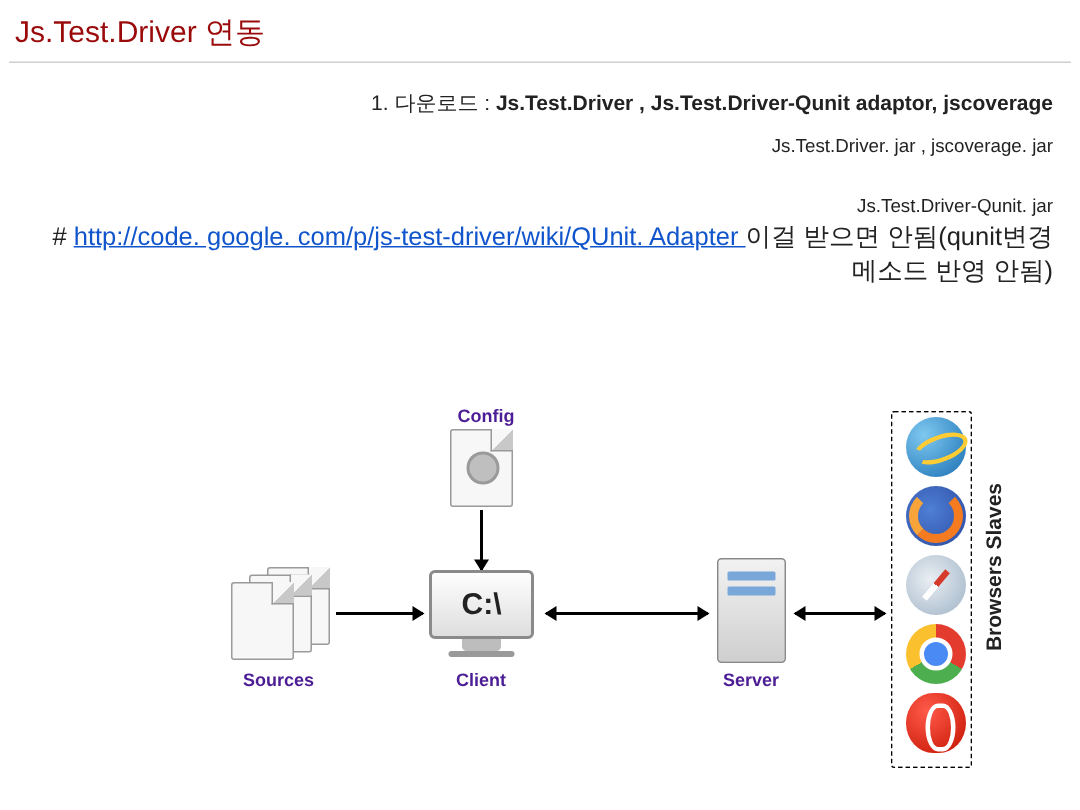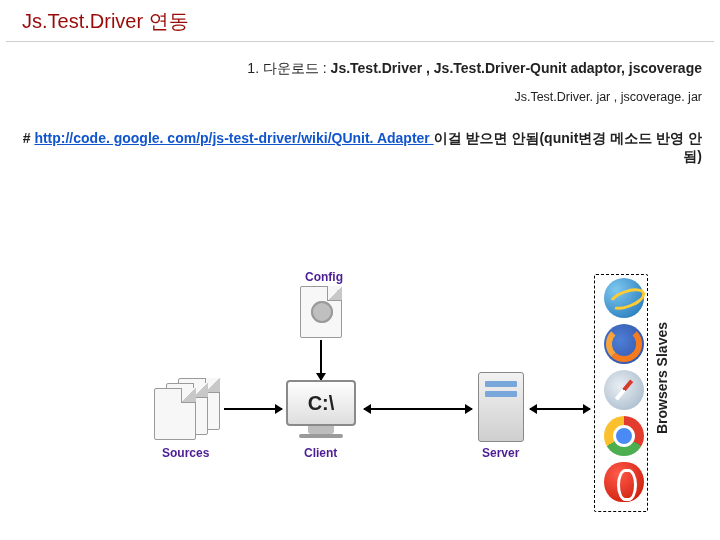--- a/index.html
+++ b/index.html
@@ -9,21 +9,20 @@
     background: #ffffff;
     font-family: "Malgun Gothic", Arial, sans-serif;
     color: #222;
     position: relative;
   }
   .title {
     font-size: 20px;
     color: #9a0a0a;
     padding: 8px 10px 6px 10px;
     font-weight: 400;
-    margin-left: 12px;
   }
   .hr {
     height: 1px;
     background: #cfcfcf;
     margin: 0 6px 18px 6px;
   }
   .content { padding: 0 18px; text-align: right; }
   .line1 {
     font-size: 14px;
     margin-bottom: 12px;
@@ -35,23 +34,22 @@
   }
   .link {
     color: #1155cc;
     text-decoration: underline;
     font-size: 12.5px;
     cursor: pointer;
   }
   .block2 { margin-top: 26px; }
   .jar2 { font-size: 12.5px; }
   .note {
-    font-size: 14px;
+    font-size: 17px;
     margin-top: 2px;
-    font-weight: bold;
   }
   .note .nlink {
     color: #1155cc;
     text-decoration: underline;
     cursor: pointer;
   }
 
   
   .diagram {
     position: absolute;
@@ -282,20 +280,21 @@
 
 <div class="content">
 
   <div class="line1">
     <span>1.  다운로드 : </span><span class="bold">Js.Test.Driver ,  Js.Test.Driver-Qunit adaptor,   jscoverage</span>
   </div>
 
   <div class="files">Js.Test.Driver. jar , jscoverage. jar</div>
 
   <div class="block2">
+    <div class="jar2">Js.Test.Driver-Qunit. jar</div>
     <div class="note">
       <span># </span><a class="nlink"> http://code. google. com/p/js-test-driver/wiki/QUnit. Adapter </a><span> 이걸 받으면 안됨(qunit변경 메소드 반영 안됨)</span>
     </div>
   </div>
 
 </div>
 
 <div class="diagram">
 
   <div class="paper" style="left:150px; top:6px;">

